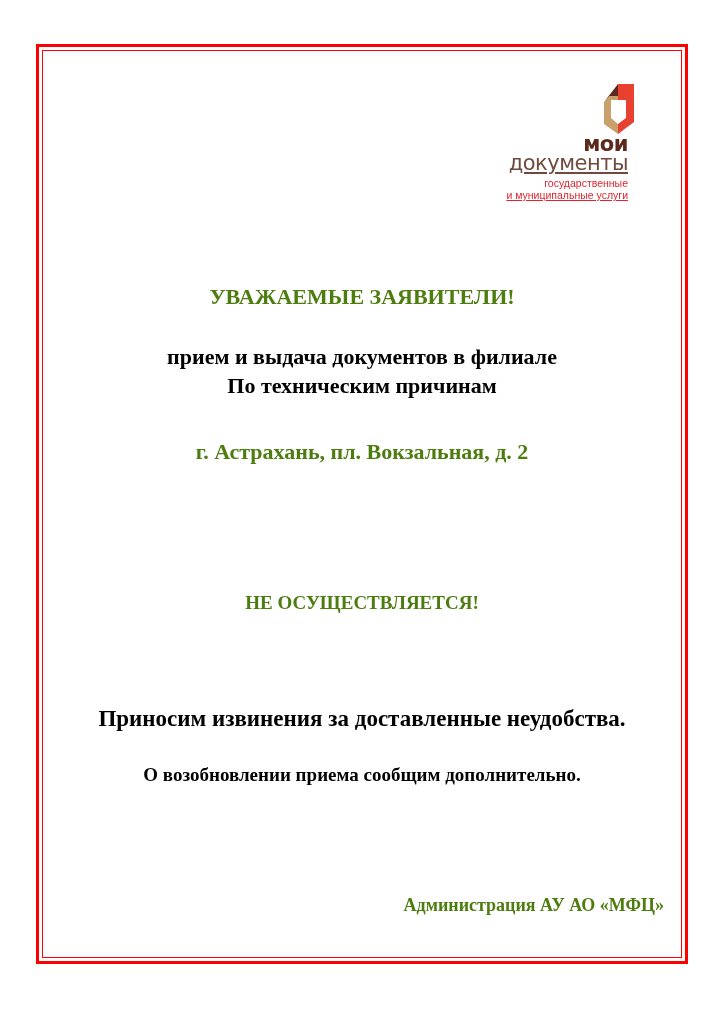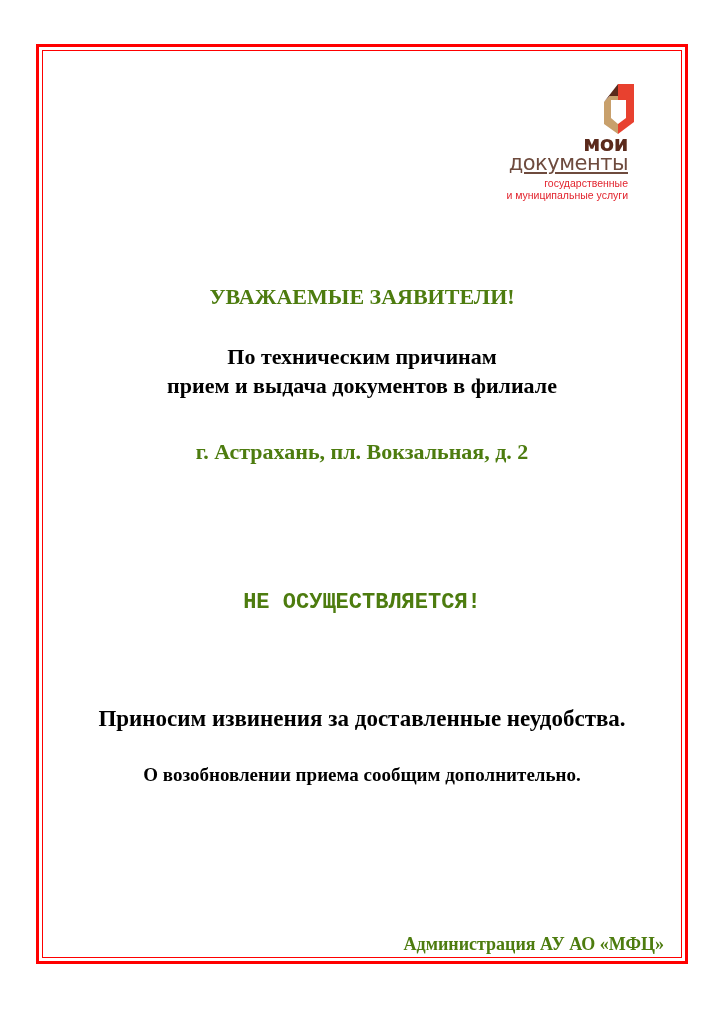--- a/index.html
+++ b/index.html
@@ -23,32 +23,32 @@
       position: absolute; right: 12px; top: 70px;
       font-family: "DejaVu Sans", sans-serif; font-size: 21px; line-height: 22px;
       color: #6e4b3e; letter-spacing: -0.5px; text-decoration: underline;
     }
     .logo-sub1, .logo-sub2 {
       position: absolute; right: 12px;
       font-family: "Liberation Sans", sans-serif; font-size: 10.5px; line-height: 12px;
       color: #e2242e;
     }
     .logo-sub1 { top: 95px; }
-    .logo-sub2 { top: 107px; }
+    .logo-sub2 { top: 107px; text-decoration: underline; }
 
     .text { position: absolute; left: 42px; width: 640px; text-align: center; font-weight: bold; }
     .red { color: #4d7c0f; }
     .black { color: #000000; }
     .t-title { top: 283px; font-size: 22px; line-height: 28px; }
     .t-intro { top: 342px; font-size: 22px; line-height: 29px; }
     .t-branch { top: 436px; font-size: 22px; line-height: 32px; }
-    .t-notice { top: 589px; font-size: 22px; line-height: 28px; font-family: Liberation Mono, monospace; }
+    .t-notice { top: 589px; font-size: 19px; line-height: 28px; }
     .t-apology { top: 706px; font-size: 23px; line-height: 26px; }
     .t-resume { top: 762px; font-size: 19px; line-height: 26px; }
-    .t-sign { top: 932px; left: 42px; width: 622px; text-align: right; font-size: 18px; line-height: 24px; }
+    .t-sign { top: 893px; left: 42px; width: 622px; text-align: right; font-size: 18px; line-height: 24px; }
   </style>
 </head>
 <body>
 
 <div class="frame-outer"></div>
 <div class="frame-inner"></div>
 
 <div class="logo">
   <svg class="logo-mark" viewBox="0 0 30 50" width="30" height="50">
     <polygon points="14,0 14,12 6,12 0,18" fill="#5b2a1c"></polygon>
@@ -57,22 +57,22 @@
   </svg>
   <div class="logo-moi">мои</div>
   <div class="logo-docs">документы</div>
   <div class="logo-sub1">государственные</div>
   <div class="logo-sub2">и муниципальные услуги</div>
 </div>
 
 <div class="text red t-title">УВАЖАЕМЫЕ ЗАЯВИТЕЛИ!</div>
 
 <div class="text black t-intro">
+  <div>прием и выдача документов в филиале</div>
   <div>По техническим причинам</div>
-  <div>прием и выдача документов в филиале</div>
 </div>
 
 <div class="text red t-branch">
   <div>г. Астрахань, пл. Вокзальная, д. 2</div>
 </div>
 
 <div class="text red t-notice">НЕ ОСУЩЕСТВЛЯЕТСЯ!</div>
 
 <div class="text black t-apology">Приносим извинения за доставленные неудобства.</div>
 <div class="text black t-resume">О возобновлении приема сообщим дополнительно.</div>

